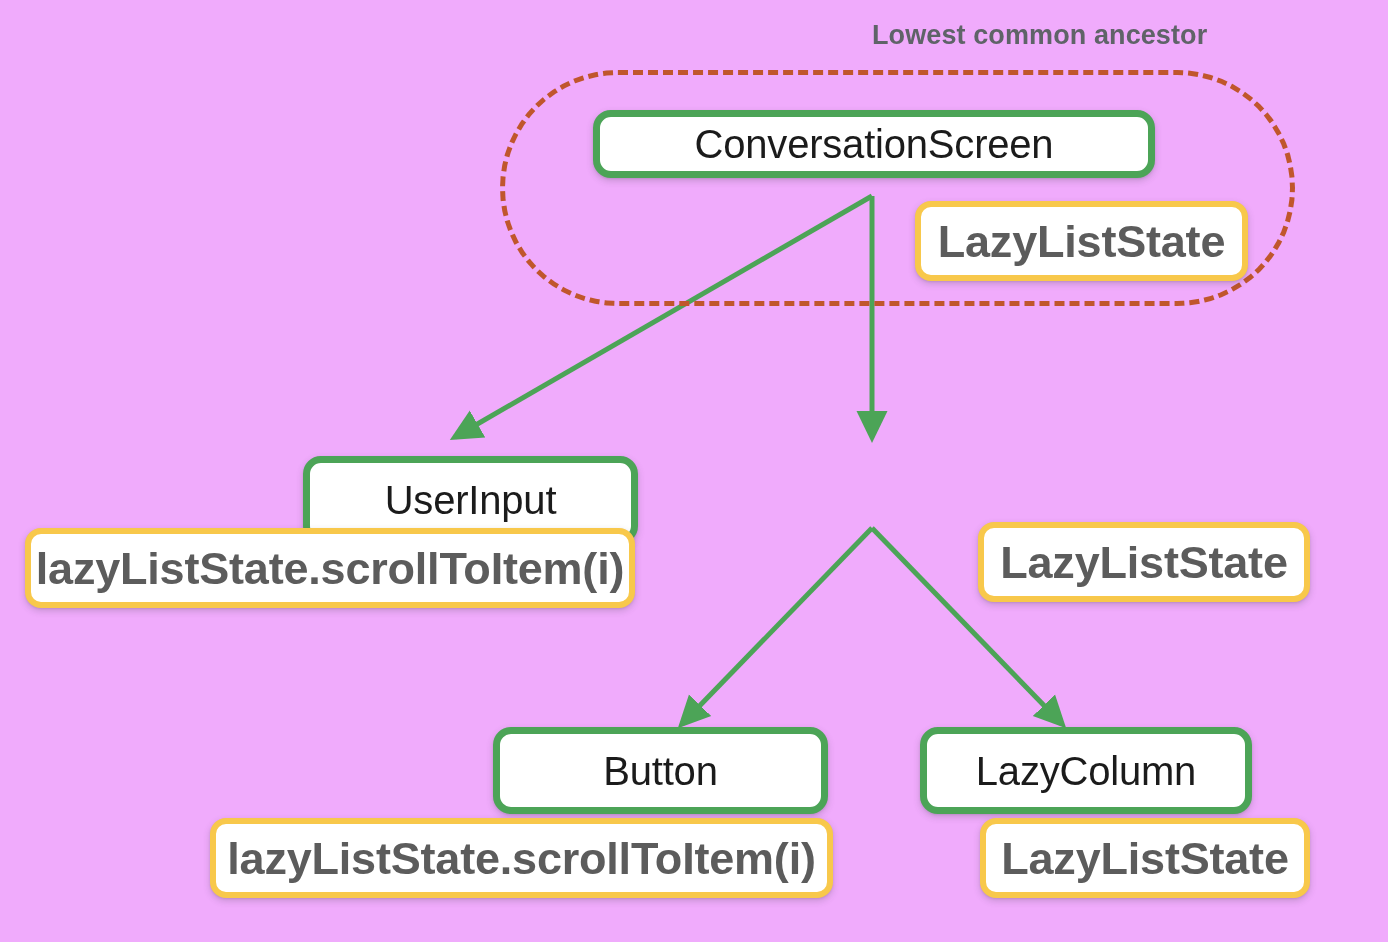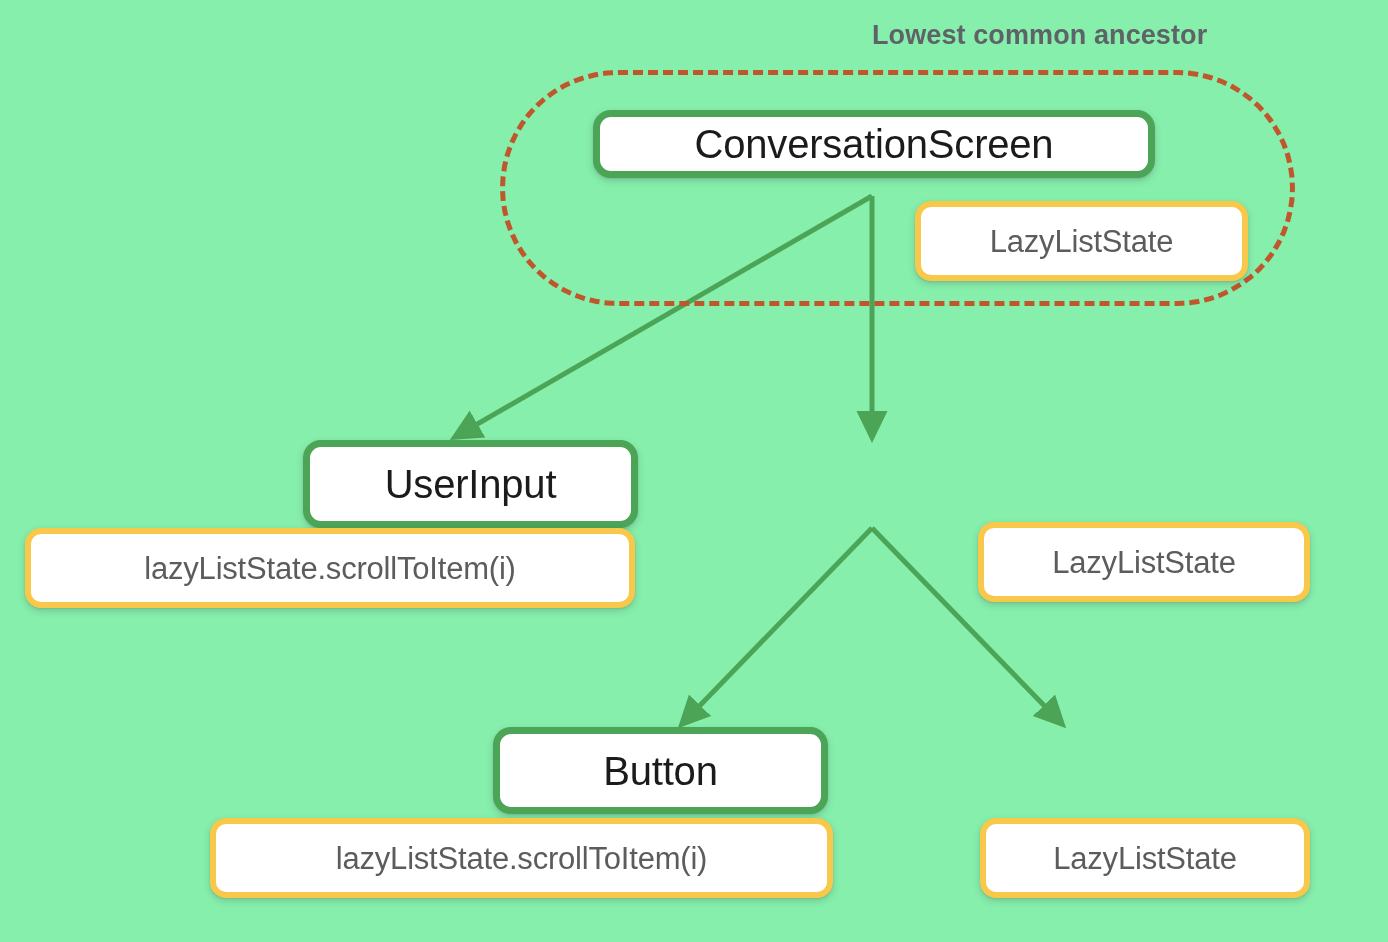--- a/index.html
+++ b/index.html
@@ -9,21 +9,21 @@
     background: #ffffff;
   }
   body {
     font-family: "Liberation Sans", sans-serif;
     -webkit-font-smoothing: antialiased;
   }
   #stage {
     position: relative;
     width: 1388px;
     height: 942px;
-    background: #86efac;
+    background: #f0abfc;
     overflow: hidden;
   }
 
   
   #edges {
     position: absolute;
     left: 0;
     top: 0;
     width: 1388px;
     height: 942px;
@@ -61,22 +61,22 @@
 
   
   .node.state {
     border-width: 6px;
     border-color: #F8C84B;
     border-radius: 16px;
     z-index: 4;
   }
   .node.state .node-label {
     color: #5c5c5c;
-    font-size: 31px;
-    font-weight: 400;
+    font-size: 45px;
+    font-weight: 700;
     letter-spacing: -0.2px;
     line-height: 1;
     white-space: nowrap;
   }
 
   
   #lca-region {
     position: absolute;
     left: 500px;
     top: 70px;
@@ -122,29 +122,32 @@
 
     <line x1="872" y1="528" x2="682" y2="724" stroke="#4CA457" stroke-width="5" marker-end="url(#arrowhead)"></line>
 
     <line x1="872" y1="528" x2="1062" y2="724" stroke="#4CA457" stroke-width="5" marker-end="url(#arrowhead)"></line>
   </svg>
 
   <div class="node composable" style="left:593px; top:110px; width:562px; height:68px;">
     <span class="node-label">ConversationScreen</span>
   </div>
 
-  <div class="node composable" style="left:303px; top:440px; width:335px; height:88px;">
+  <div class="node composable" style="left:303px; top:456px; width:335px; height:88px;">
     <span class="node-label">UserInput</span>
   </div>
 
 
   <div class="node composable" style="left:493px; top:727px; width:335px; height:87px;justify-content:center;">
     <span class="node-label">Button</span>
   </div>
 
+  <div class="node composable" style="left:920px; top:727px; width:332px; height:87px;">
+    <span class="node-label">LazyColumn</span>
+  </div>
 
   <div class="node state" style="left:915px; top:201px; width:333px; height:80px;">
     <span class="node-label">LazyListState</span>
   </div>
 
   <div class="node state" style="left:25px; top:528px; width:610px; height:80px;">
     <span class="node-label">lazyListState.scrollToItem(i)</span>
   </div>
 
   <div class="node state" style="left:978px; top:522px; width:332px; height:80px;">

